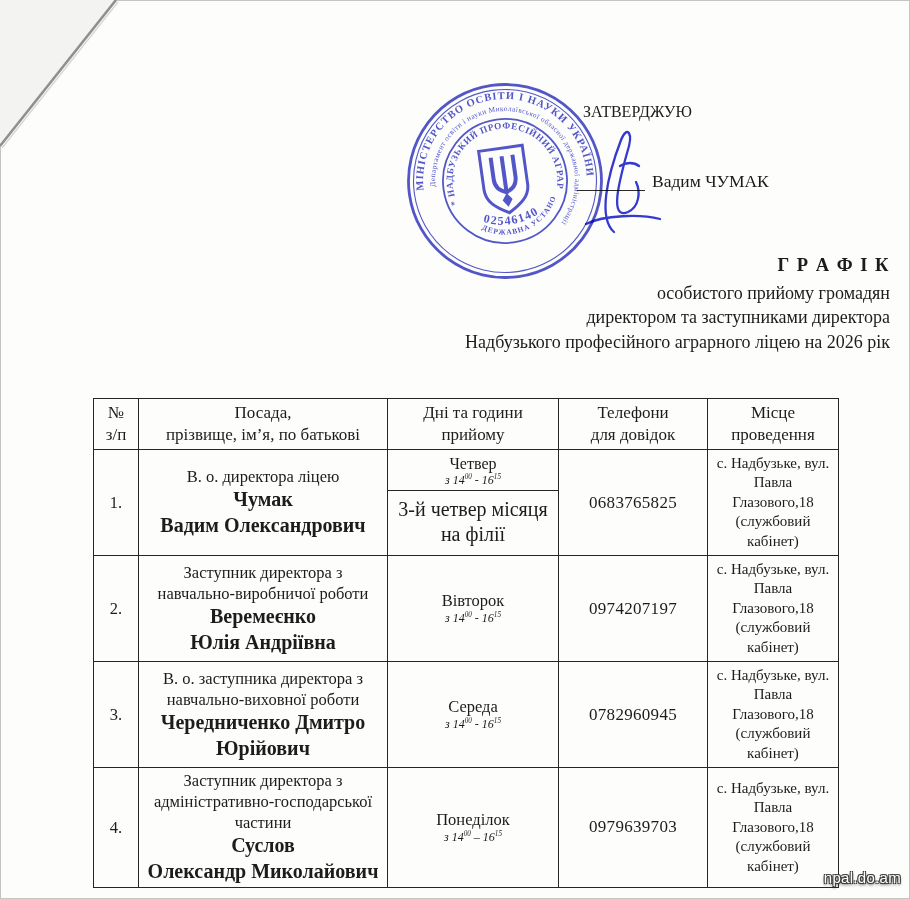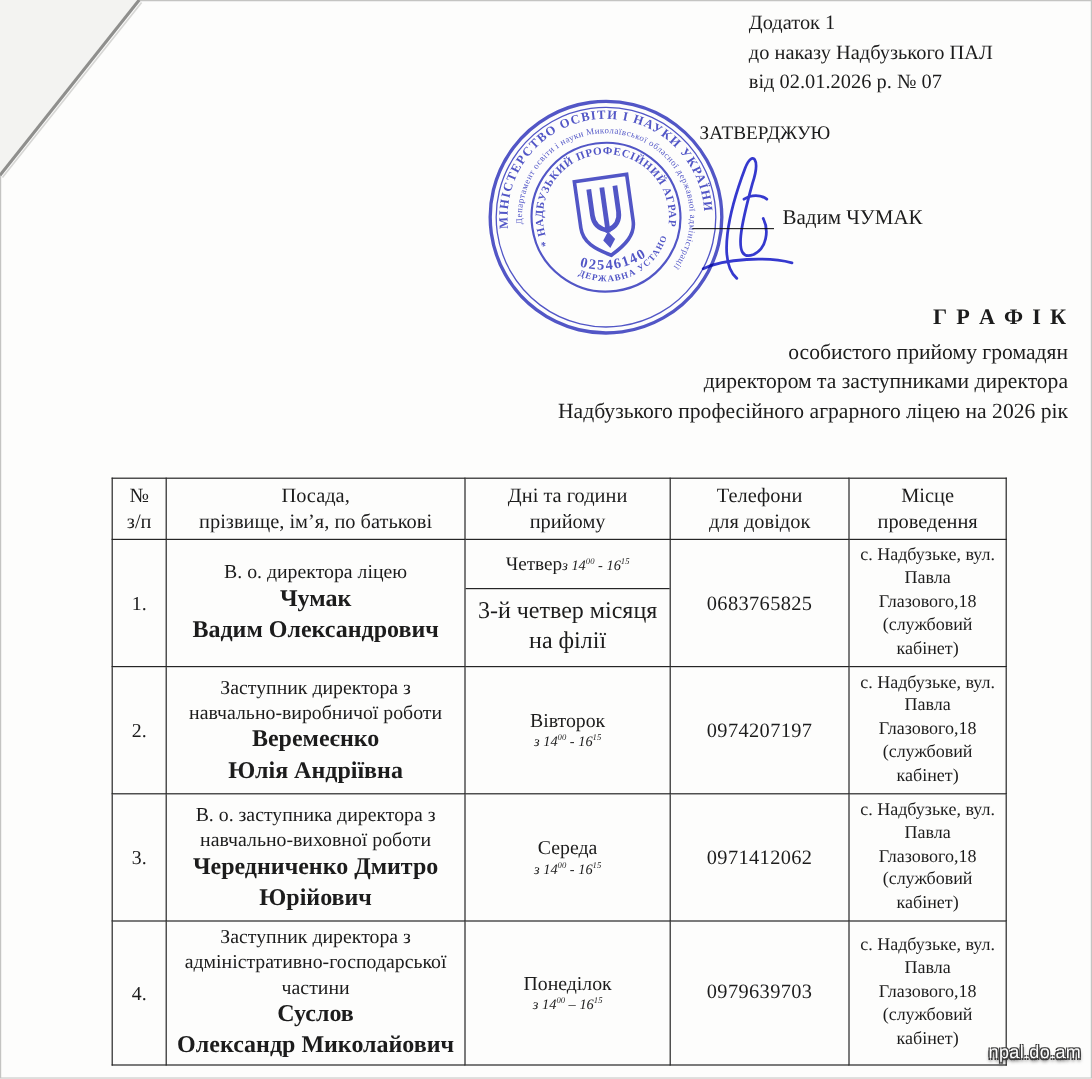--- a/index.html
+++ b/index.html
@@ -40,21 +40,21 @@
   table.schedule thead th{height:46px;font-size:17px;line-height:1.3;}
   table.schedule tbody td{height:101px;}
   .pos{font-size:16.5px;}
   .nm{font-weight:bold;font-size:20px;}
   .sched{font-size:12px;font-style:italic;}
   sup{font-size:0.6em;vertical-align:super;line-height:0;}
   .c-phone{font-size:17px;letter-spacing:.3px;}
   .c-place{font-size:15px;line-height:1.3;padding:2px 4px !important;}
   
   td.split{padding:0 !important;vertical-align:top;}
-  .split-top{height:38px;border-bottom:1.7px solid #262626;display:flex;align-items:center;justify-content:center;font-size:16px;line-height:1.2;}
+  .split-top{height:38px;border-bottom:1.7px solid #262626;display:flex;flex-direction:column;align-items:center;justify-content:center;font-size:16px;line-height:1.2;}
   .split-bottom{height:62px;display:flex;flex-direction:column;align-items:center;justify-content:center;font-size:20px;line-height:1.25;}
   
   .watermark{
     position:absolute;right:9px;top:869px;
     font-family:"Liberation Sans", sans-serif;font-weight:normal;font-size:15px;
     color:#ffffff;
     text-shadow:-1px -1px 0 #3c3c3c,1px -1px 0 #3c3c3c,-1px 1px 0 #3c3c3c,1px 1px 0 #3c3c3c,0 2px 3px #2a2a2a;
     letter-spacing:.3px;
   }
 </style>
@@ -62,25 +62,20 @@
 <body>
 
 <div class="page">
 
   <svg class="fold" width="130" height="160">
     <polygon points="0,0 116,0 0,146" fill="#f3f3f1"></polygon>
     <line x1="116" y1="0" x2="0" y2="146" stroke="#8f8f8d" stroke-width="2.6"></line>
     <line x1="118" y1="2" x2="2" y2="148" stroke="#d7d7d5" stroke-width="1.4"></line>
   </svg>
 
-  <div class="annex">
-    <div>Додаток 1</div>
-    <div>до наказу Надбузького ПАЛ</div>
-    <div>від 02.01.2026 р. № 07</div>
-  </div>
 
   <div class="approve-word">ЗАТВЕРДЖУЮ</div>
   <div class="sig-line"></div>
   <div class="approver-name">Вадим ЧУМАК</div>
 
   <svg class="stamp" viewBox="-101 -101 202 202">
     <g transform="rotate(-8)" stroke="#3a3fc2" fill="#3a3fc2">
       <circle r="96.5" fill="none" stroke-width="2.8"></circle>
       <circle r="91.5" fill="none" stroke-width="1.1"></circle>
       <circle r="62" fill="none" stroke-width="1.8"></circle>
@@ -203,21 +198,21 @@
         <td>3.</td>
         <td>
           <div class="pos">В. о. заступника директора з навчально-виховної роботи</div>
           <div class="nm">Чередниченко Дмитро</div>
           <div class="nm">Юрійович</div>
         </td>
         <td>
           <div>Середа</div>
           <div class="sched"><span>з 14</span><sup>00</sup><span> - 16</span><sup>15</sup></div>
         </td>
-        <td class="c-phone">0971412062</td>
+        <td class="c-phone">0782960945</td>
         <td class="c-place">с. Надбузьке, вул. Павла Глазового,18 (службовий кабінет)</td>
       </tr>
 
       <tr>
         <td>4.</td>
         <td>
           <div class="pos">Заступник директора з адміністративно-господарської частини</div>
           <div class="nm">Суслов</div>
           <div class="nm">Олександр Миколайович</div>
         </td>

